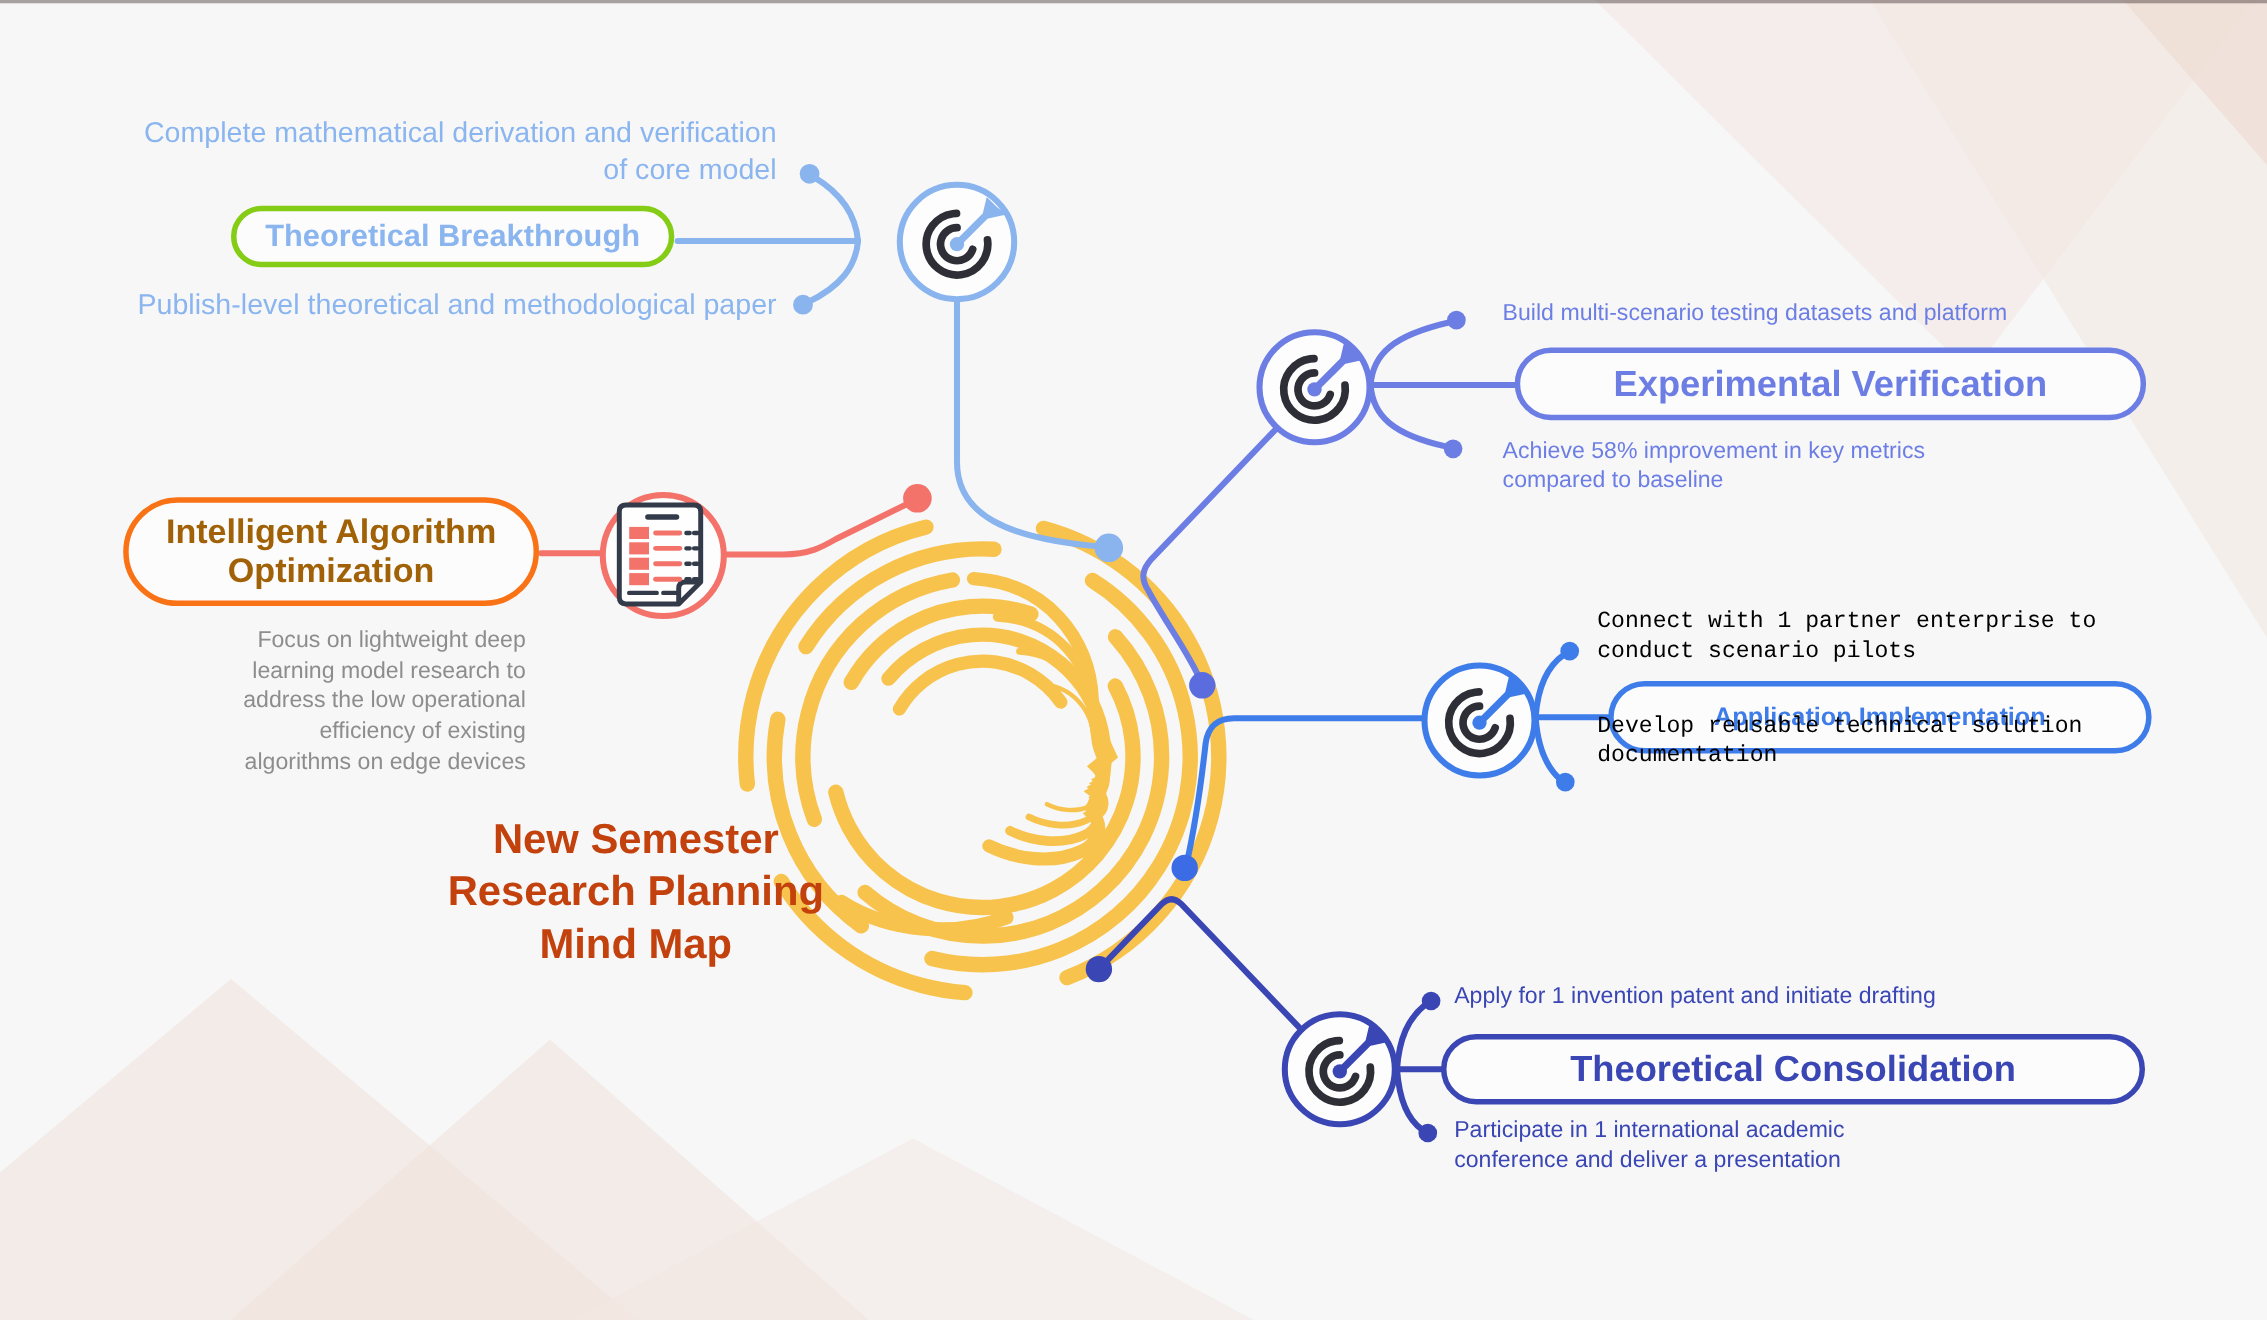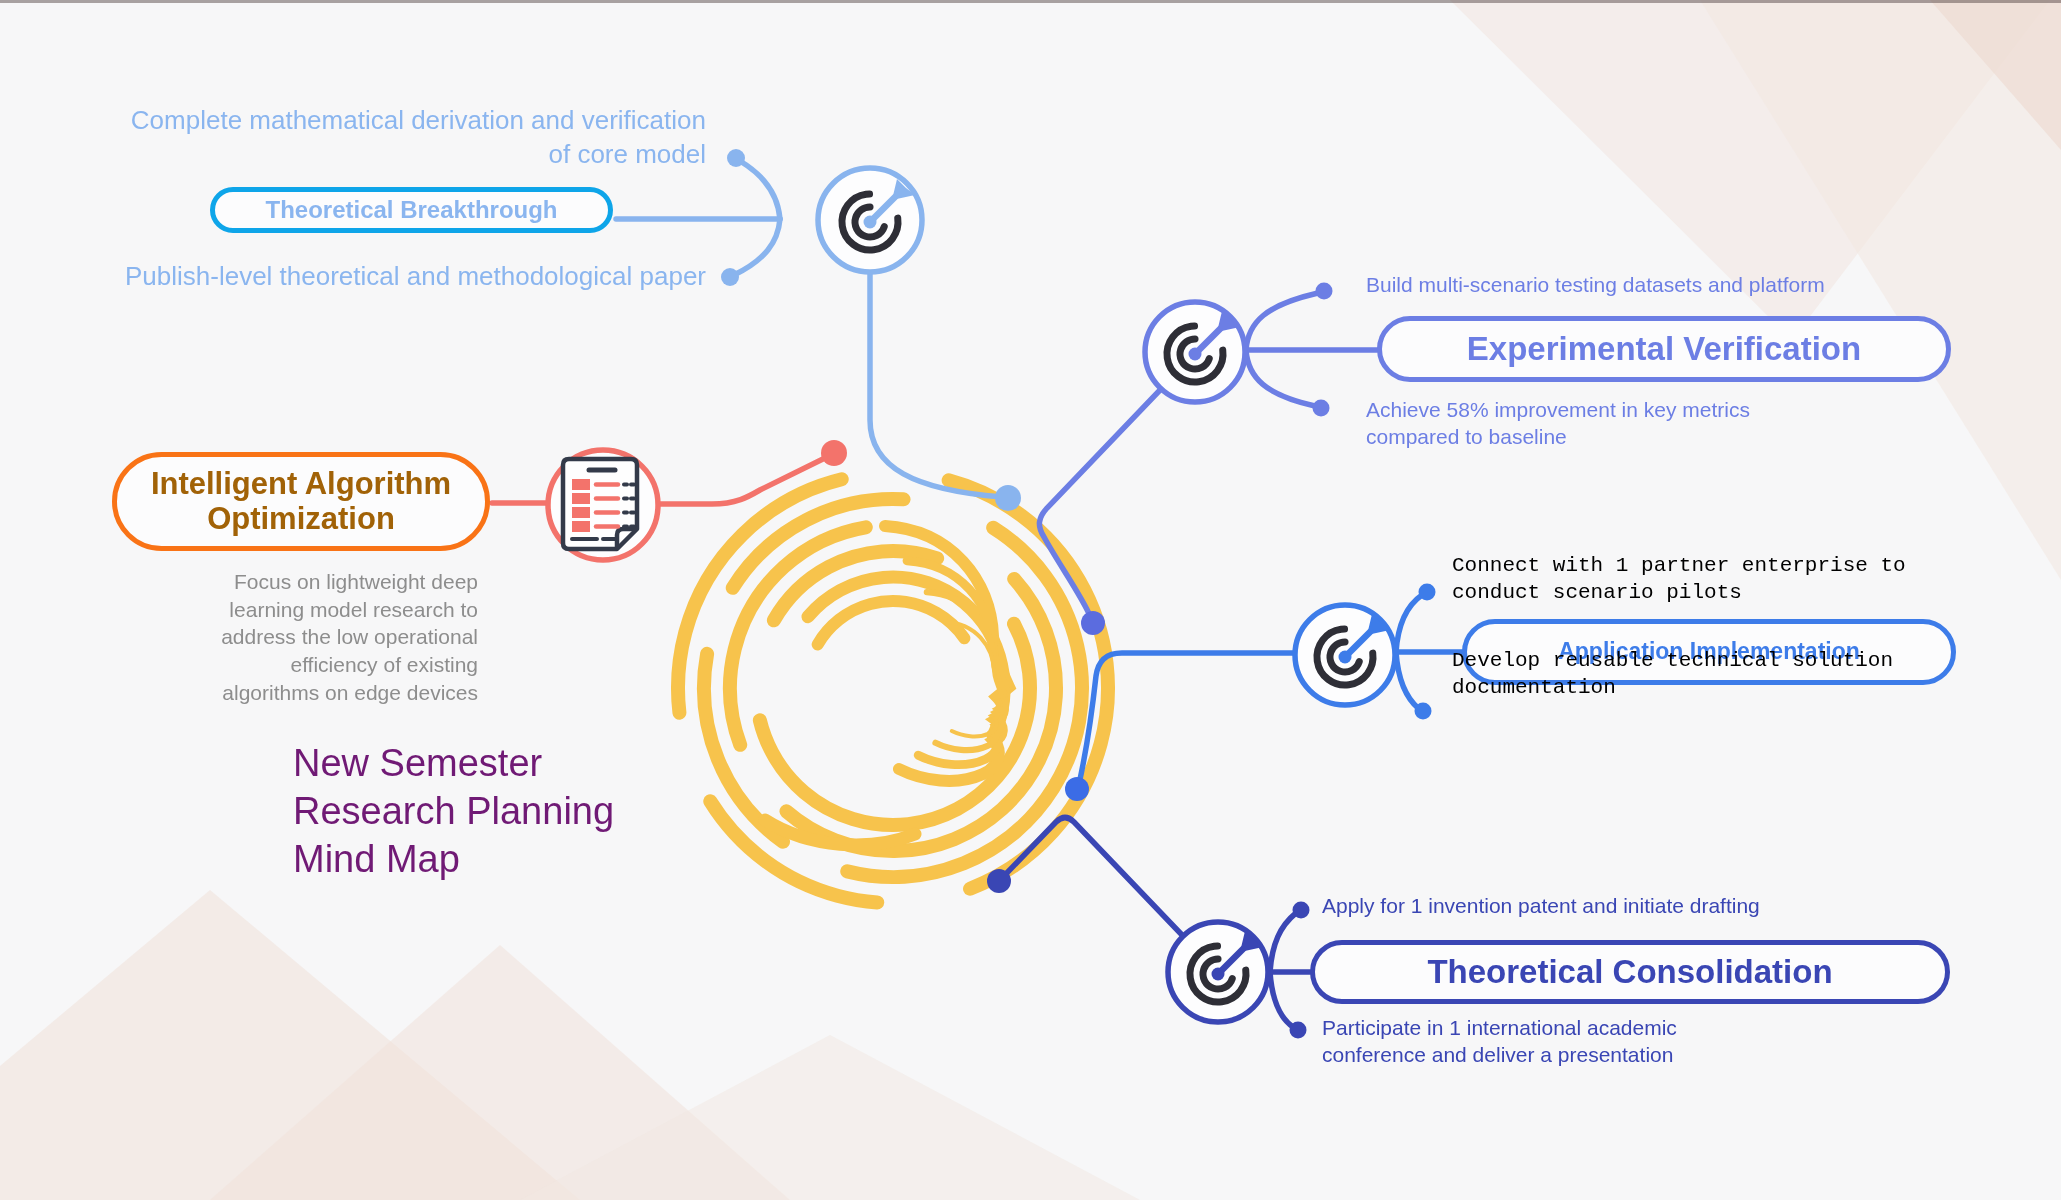--- a/index.html
+++ b/index.html
@@ -11,41 +11,41 @@
   .tri{position:absolute; pointer-events:none; z-index:0;}
   .top-edge{position:absolute; left:0; top:0; width:100%; height:3px;
     background:rgba(70,55,55,.45); z-index:5;}
   svg.wire{position:absolute; left:0; top:0; z-index:1;}
   .txt-layer{position:absolute; inset:0; z-index:2;}
   .pill{
     position:absolute; box-sizing:border-box; background:#fcfcfd;
     display:flex; align-items:center; justify-content:center;
     font-weight:bold; text-align:center; white-space:pre-line; line-height:1.12;
   }
-  .pill.b-theoretical{left:210px; top:187px; width:403px; height:46px;
-    border:5px solid #0ea5e9; border-radius:34px; color:#8ab5ef; font-size:24px;}
+  .pill.b-theoretical{left:210px; top:187px; width:403px; height:56px;
+    border:5px solid #84cc16; border-radius:34px; color:#8ab5ef; font-size:28px;}
   .pill.b-algorithm{left:112px; top:452px; width:378px; height:99px;
     border:5px solid #f97316; border-radius:52px; color:#a16207; font-size:31px;}
   .pill.b-experimental{left:1377px; top:316px; width:574px; height:66px;
     border:5px solid #6c7ee4; border-radius:36px; color:#6c7ee4; font-size:33px;}
   .pill.b-application{left:1462px; top:619px; width:494px; height:66px;
     border:5px solid #3d7ce9; border-radius:36px; color:#3d7ce9; font-size:23px;}
   .pill.b-achievement{left:1310px; top:940px; width:640px; height:64px;
     border:5px solid #3a46b4; border-radius:36px; color:#3a46b4; font-size:33px;}
   .note{position:absolute; white-space:pre-line; line-height:1.3; font-size:21px;}
   .note.right{text-align:right;}
   .n-theo{color:#8ab5ef; font-size:26px;}
   .n-exp{color:#6c7ee4;}
   .n-app{color:#000000;font-family:Liberation Mono, monospace;}
   .n-ach{color:#3a46b4;}
   .n-gray{color:#8d8d8d; line-height:1.32;}
   .center-title{
     position:absolute; left:293px; top:740px; width:570px;
-    font-weight:normal; font-size:38px; line-height:1.26;
-    color:#701a75; white-space:pre-line;
+    text-align:center; font-weight:bold; font-size:38px; line-height:1.26;
+    color:#c2410c; white-space:pre-line;
   }
 </style>
 </head>
 <body>
 
 <div class="tri" style="left:1450px; top:0; width:600px; height:340px; background:#f1e4dd; opacity:.5;
             clip-path:polygon(0 0,100% 0,57% 100%);"></div>
 <div class="tri" style="left:1700px; top:0; width:361px; height:580px; background:#f3e7e0; opacity:.55;
             clip-path:polygon(0 0,100% 0,100% 100%);"></div>
 <div class="tri" style="left:1930px; top:0; width:131px; height:150px; background:#ecd9cf; opacity:.6;

